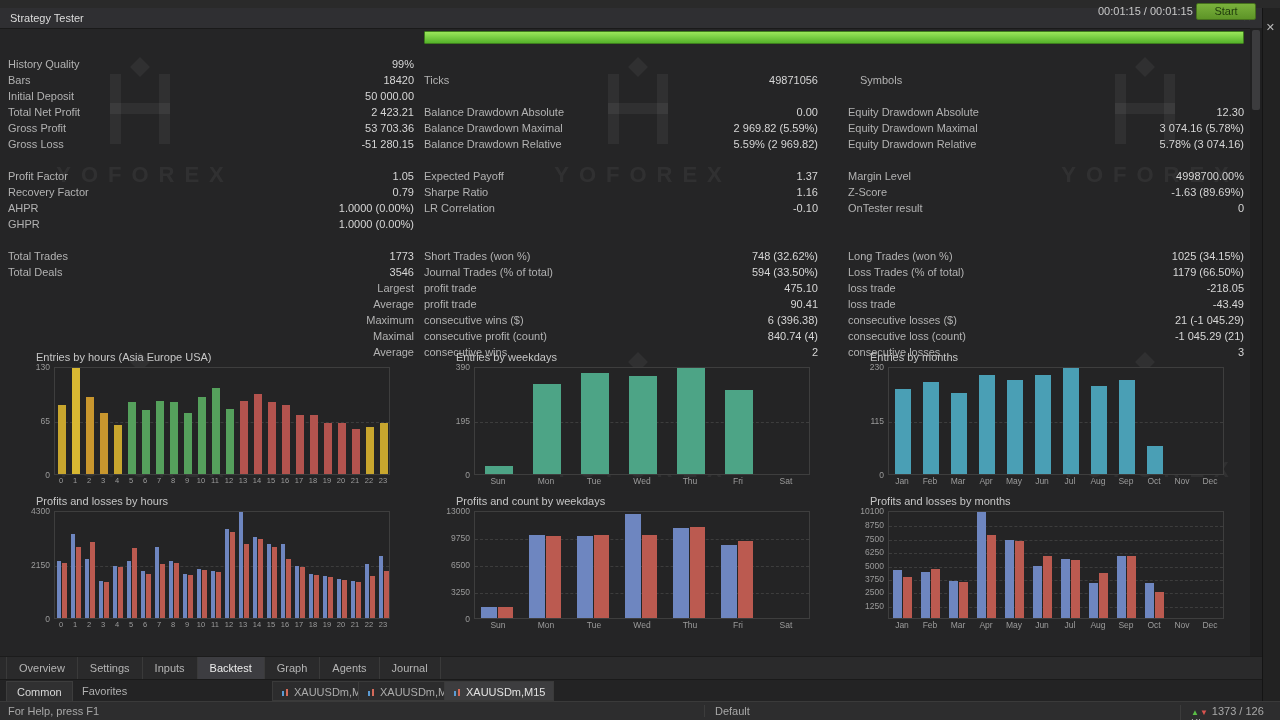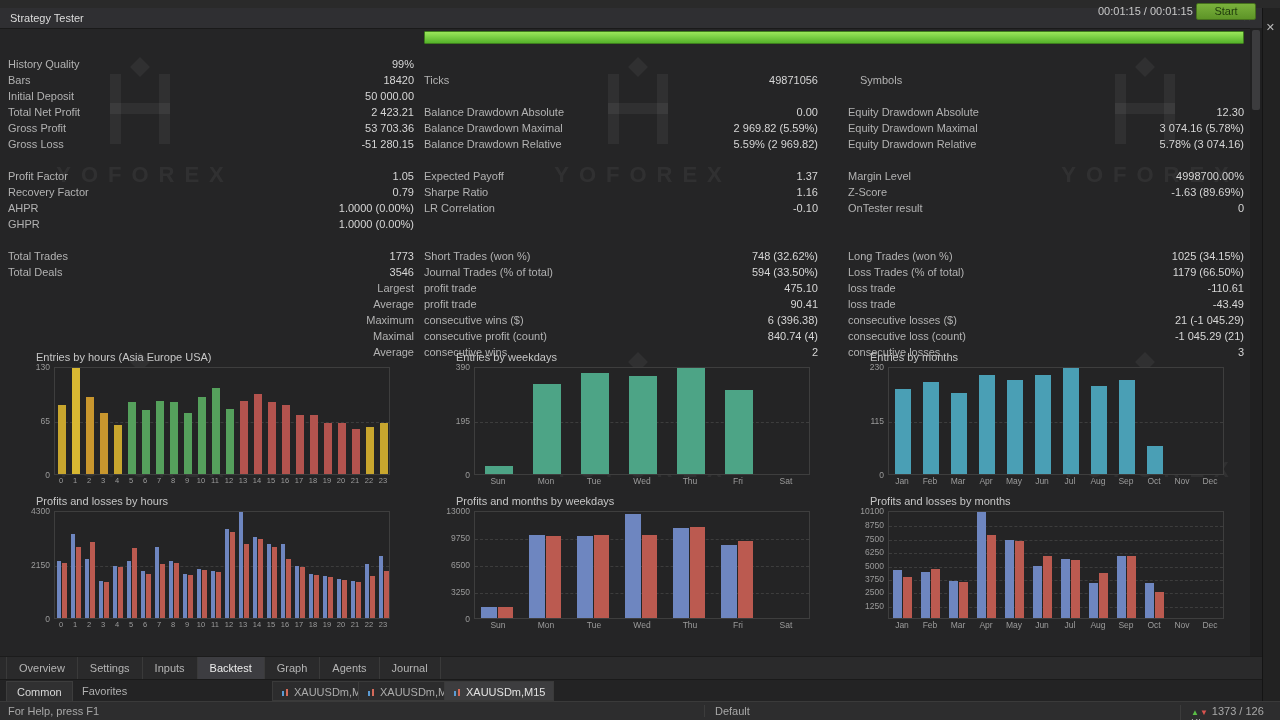--- a/index.html
+++ b/index.html
@@ -295,21 +295,21 @@
       <div class="stat-row" style="left: 848px; top: 222px; width: 396px;">
         <span class="sl">Long Trades (won %)</span>
         <span class="sv">1025 (34.15%)</span>
       </div>
       <div class="stat-row" style="left: 848px; top: 238px; width: 396px;">
         <span class="sl">Loss Trades (% of total)</span>
         <span class="sv">1179 (66.50%)</span>
       </div>
       <div class="stat-row" style="left: 848px; top: 254px; width: 396px;">
         <span class="sl">loss trade</span>
-        <span class="sv">-110.61</span>
+        <span class="sv">-218.05</span>
       </div>
       <div class="stat-row" style="left: 848px; top: 270px; width: 396px;">
         <span class="sl">loss trade</span>
         <span class="sv">-43.49</span>
       </div>
       <div class="stat-row" style="left: 848px; top: 286px; width: 396px;">
         <span class="sl">consecutive losses ($)</span>
         <span class="sv">21 (-1 045.29)</span>
       </div>
       <div class="stat-row" style="left: 848px; top: 302px; width: 396px;">
@@ -512,21 +512,21 @@
         <div class="xtick" style="left: 254px; width: 14px; top: 125px; font-size: 7.5px;">16</div>
         <div class="xtick" style="left: 268px; width: 14px; top: 125px; font-size: 7.5px;">17</div>
         <div class="xtick" style="left: 282px; width: 14px; top: 125px; font-size: 7.5px;">18</div>
         <div class="xtick" style="left: 296px; width: 14px; top: 125px; font-size: 7.5px;">19</div>
         <div class="xtick" style="left: 310px; width: 14px; top: 125px; font-size: 7.5px;">20</div>
         <div class="xtick" style="left: 324px; width: 14px; top: 125px; font-size: 7.5px;">21</div>
         <div class="xtick" style="left: 338px; width: 14px; top: 125px; font-size: 7.5px;">22</div>
         <div class="xtick" style="left: 352px; width: 14px; top: 125px; font-size: 7.5px;">23</div>
       </div>
       <div class="chart-box" style="left: 444px; top: 151px;">
-        <div class="chart-title">Profits and months by weekdays</div>
+        <div class="chart-title">Profits and count by weekdays</div>
         <div class="chart-plot" style="left: 30px; top: 16px; width: 336px; height: 108px;">
           <div class="gridline" style="top: 81px;"></div>
           <div class="gridline" style="top: 54px;"></div>
           <div class="gridline" style="top: 27px;"></div>
           <div class="bar" style="left: 6.24px; width: 15.36px; height: 11px; background: rgb(110, 134, 192);"></div>
           <div class="bar" style="left: 54.24px; width: 15.36px; height: 83px; background: rgb(110, 134, 192);"></div>
           <div class="bar" style="left: 102.24px; width: 15.36px; height: 82px; background: rgb(110, 134, 192);"></div>
           <div class="bar" style="left: 150.24px; width: 15.36px; height: 104px; background: rgb(110, 134, 192);"></div>
           <div class="bar" style="left: 198.24px; width: 15.36px; height: 90px; background: rgb(110, 134, 192);"></div>
           <div class="bar" style="left: 246.24px; width: 15.36px; height: 73px; background: rgb(110, 134, 192);"></div>

